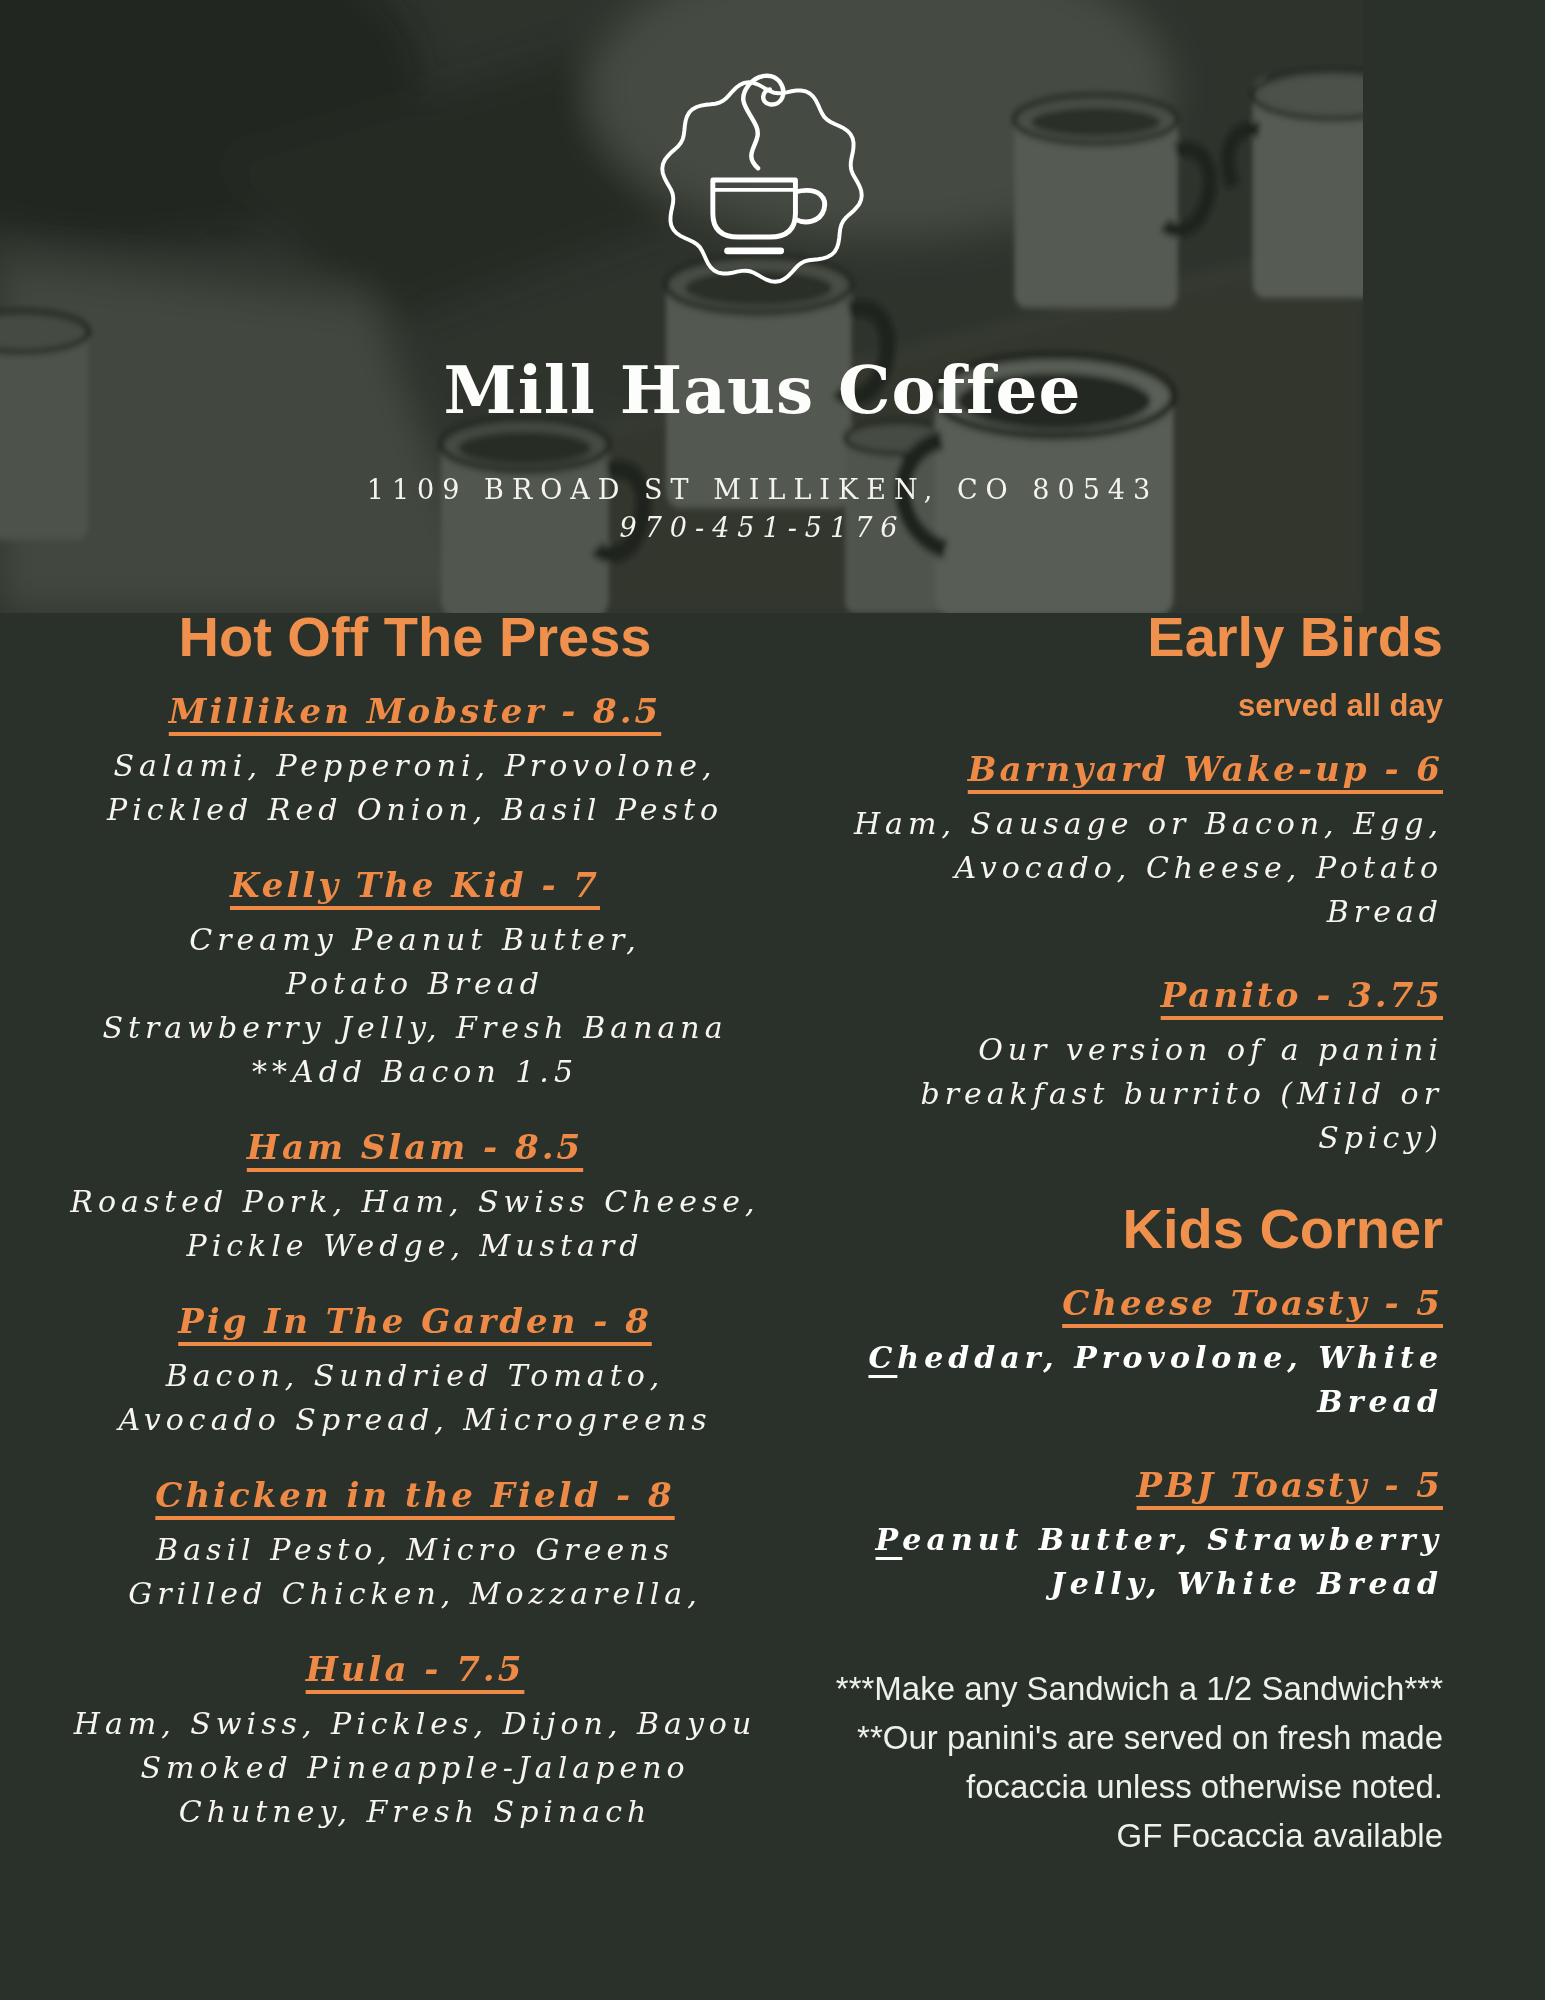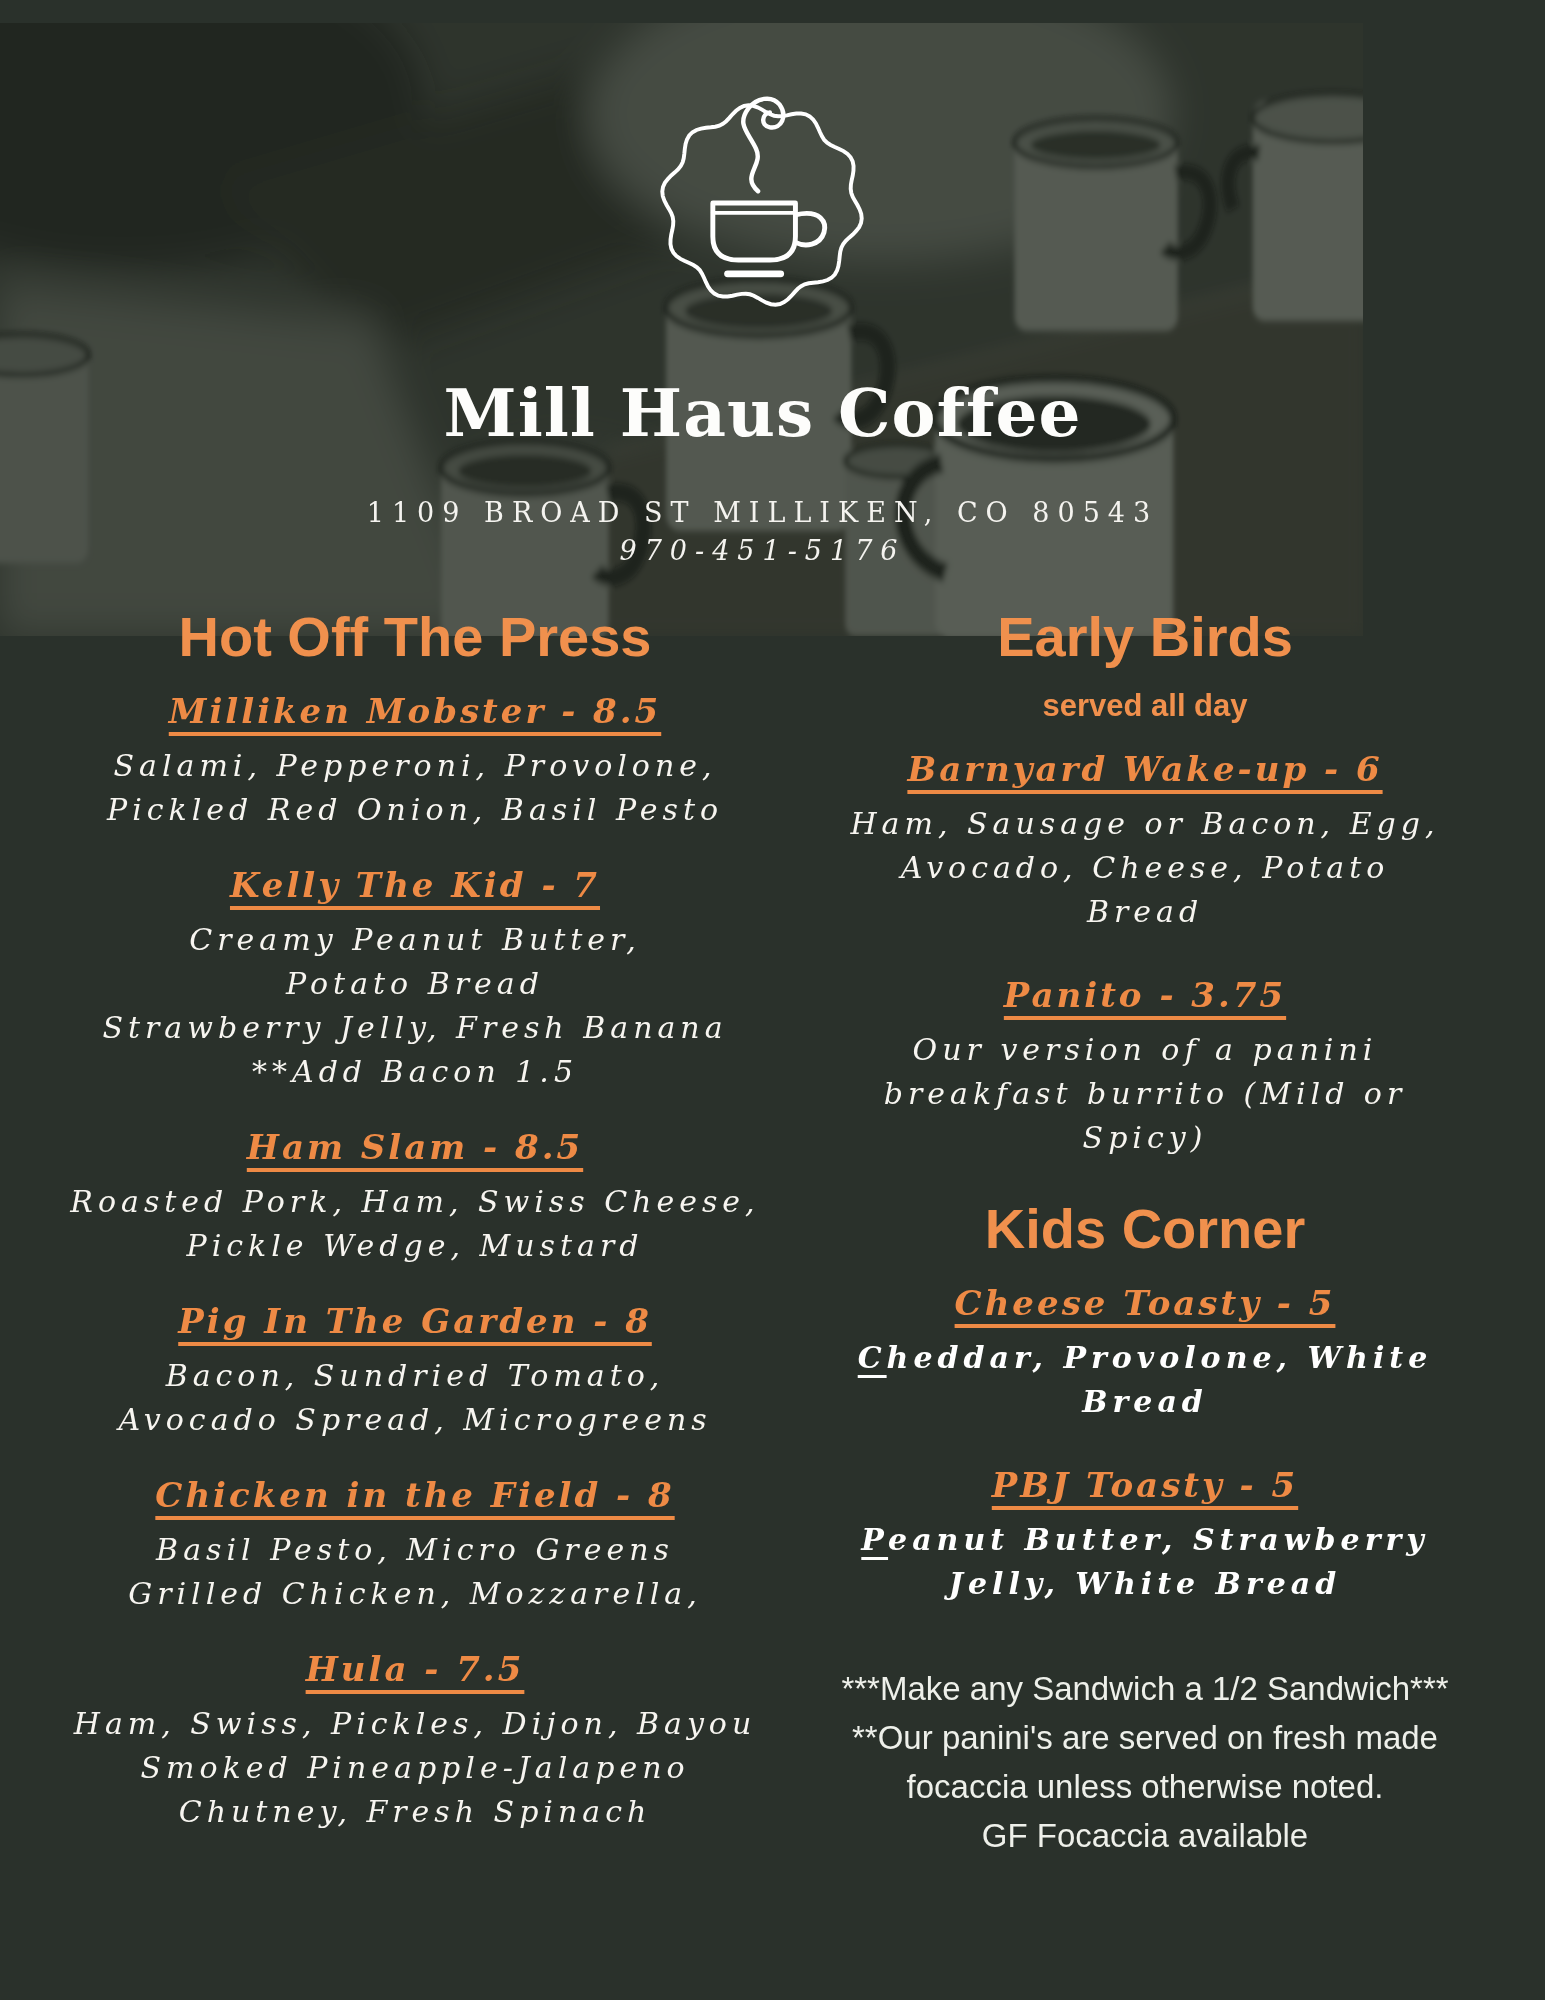--- a/index.html
+++ b/index.html
@@ -1,39 +1,39 @@
 <!DOCTYPE html>
 <html><head>
 <meta charset="utf-8">
 <style>
   html,body{margin:0;padding:0;background:#1d221d;}
   .page{
     position:relative;width:1545px;height:2000px;overflow:hidden;
     background:#2a312b;font-family:"DejaVu Serif",serif;
   }
   
-  .hero{position:absolute;left:0;top:0;width:1363px;height:613px;overflow:hidden;margin-top:23px;}
+  .hero{position:absolute;left:0;top:0;width:1363px;height:613px;overflow:hidden;}
   .hero svg.photo{position:absolute;left:0;top:0;width:100%;height:100%;display:block;}
   .badge{position:absolute;left:644px;top:62px;width:236px;height:240px;}
   .badge svg{width:100%;height:100%;display:block;}
   .hero-title{
     position:absolute;left:0;top:350px;width:1525px;text-align:center;
     font-family:"DejaVu Serif",serif;font-weight:bold;font-size:66px;line-height:80px;
     color:#fdfdfb;letter-spacing:1px;
   }
   .hero-addr{
     position:absolute;left:0;width:1525px;text-align:center;color:#f4f3ef;
     font-family:"DejaVu Serif",serif;font-size:27px;letter-spacing:8px;white-space:nowrap;
   }
   .addr1{top:474px;}
   .addr2{top:512px;font-style:italic;}
   
   .col{position:absolute;top:608px;text-align:center;}
   .col-left{left:20px;width:790px;}
-  .col-right{left:800px;width:690px;}
+  .col-right{left:753px;width:690px;text-align:right;}
   h2.section{
     margin:0 0 24px 0;font-family:"Liberation Sans","DejaVu Sans",sans-serif;
     font-weight:bold;font-size:56px;line-height:58px;color:#f0904d;letter-spacing:0;
   }
   .subheading{
     font-family:"Liberation Sans","DejaVu Sans",sans-serif;font-weight:bold;
     font-size:31px;line-height:32px;color:#f0904d;margin:0 0 26px 0;
   }
   .item{margin:0 0 32px 0;font-style:italic;}
   .col-right .item{margin-bottom:40px;margin-top:20px;}

